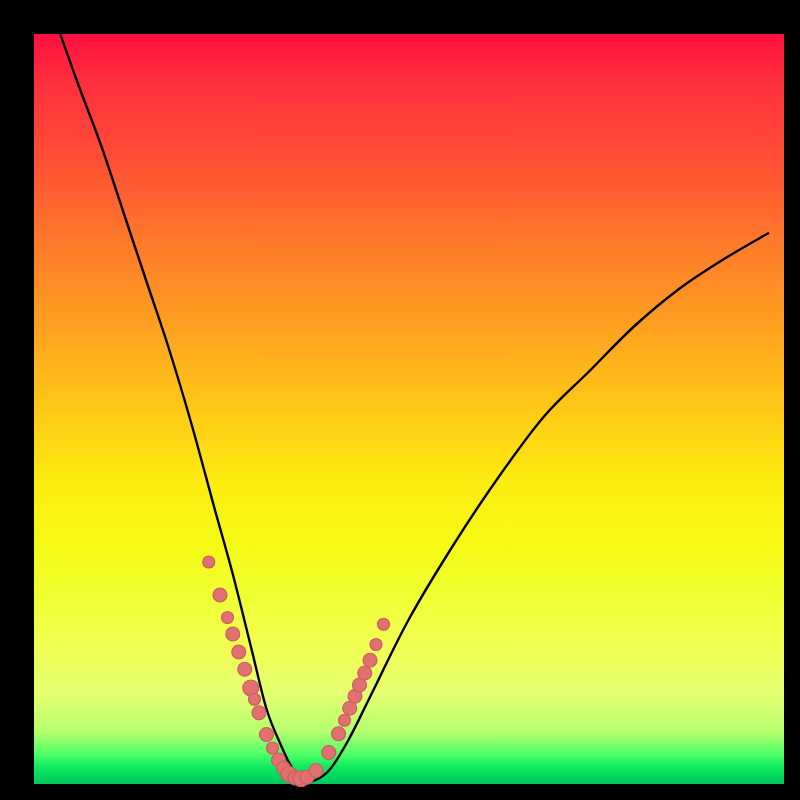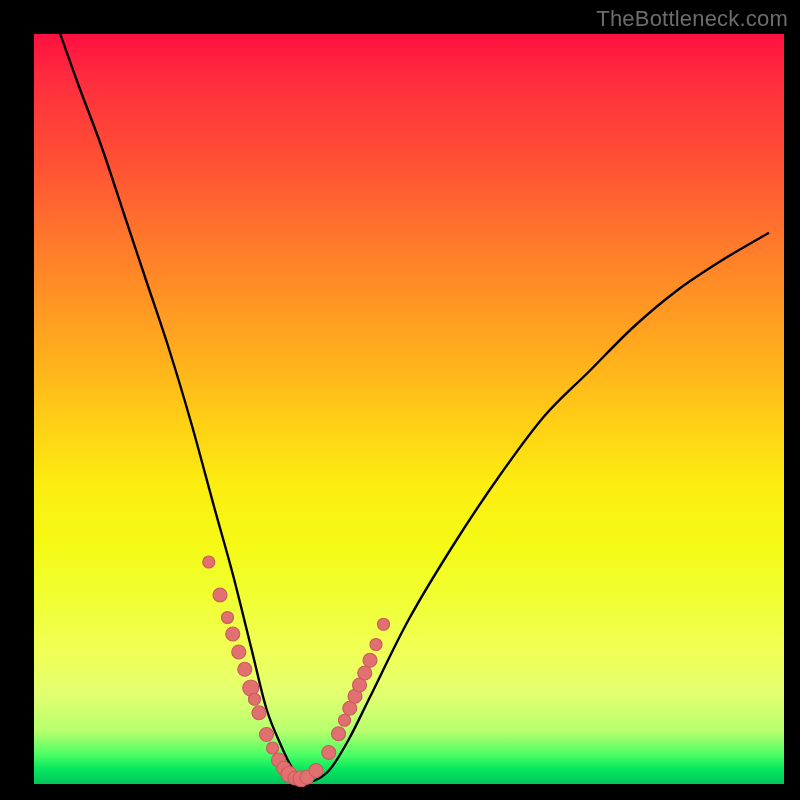--- a/index.html
+++ b/index.html
@@ -94,14 +94,13 @@
         <circle cx="315.75" cy="674.25" r="7"></circle>
         <circle cx="321" cy="662.25" r="7"></circle>
         <circle cx="325.5" cy="651" r="7"></circle>
         <circle cx="330.75" cy="639" r="7"></circle>
         <circle cx="336" cy="626.25" r="7"></circle>
         <circle cx="342" cy="610.5" r="6"></circle>
         <circle cx="349.5" cy="590.25" r="6"></circle>
       </g>
   </svg>
 
-  <div class="watermark">TheBottleneck.com</div>
 </div>
 
 </body></html>

